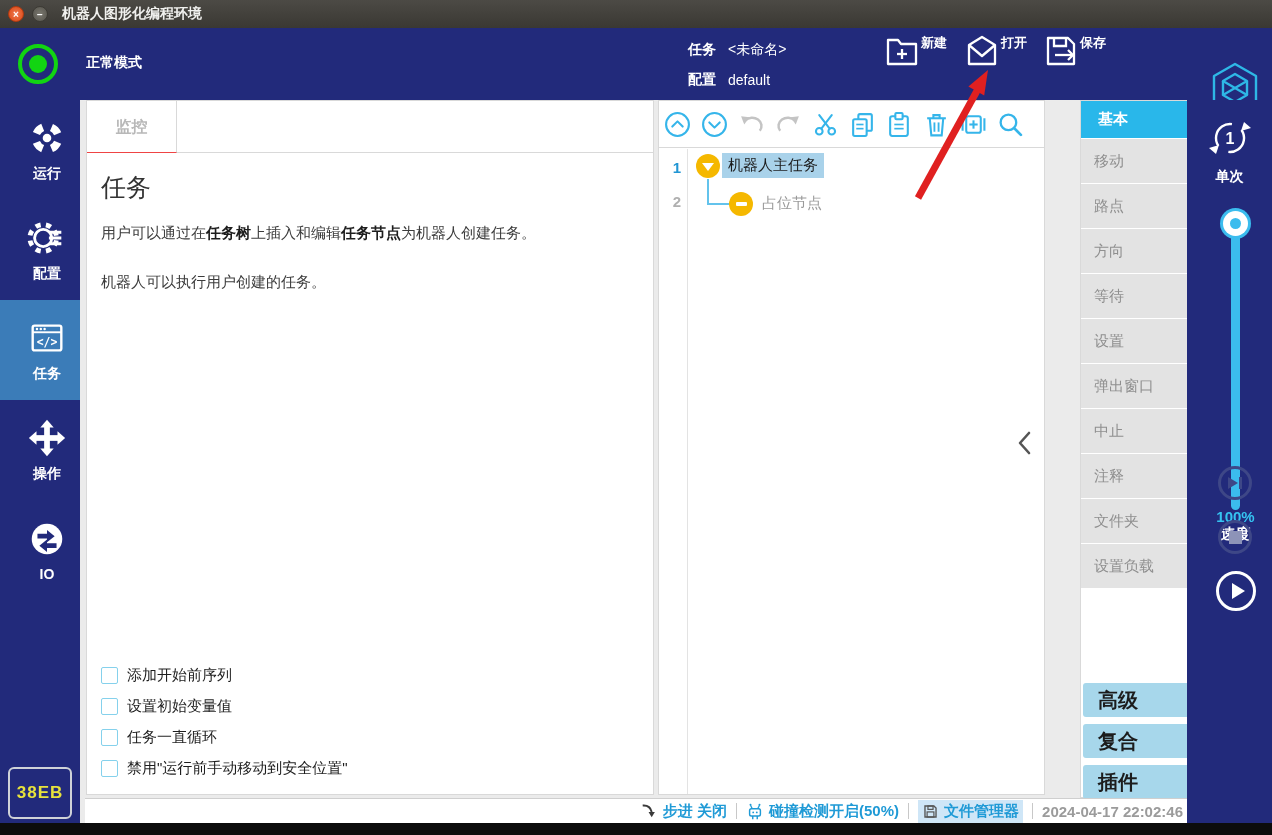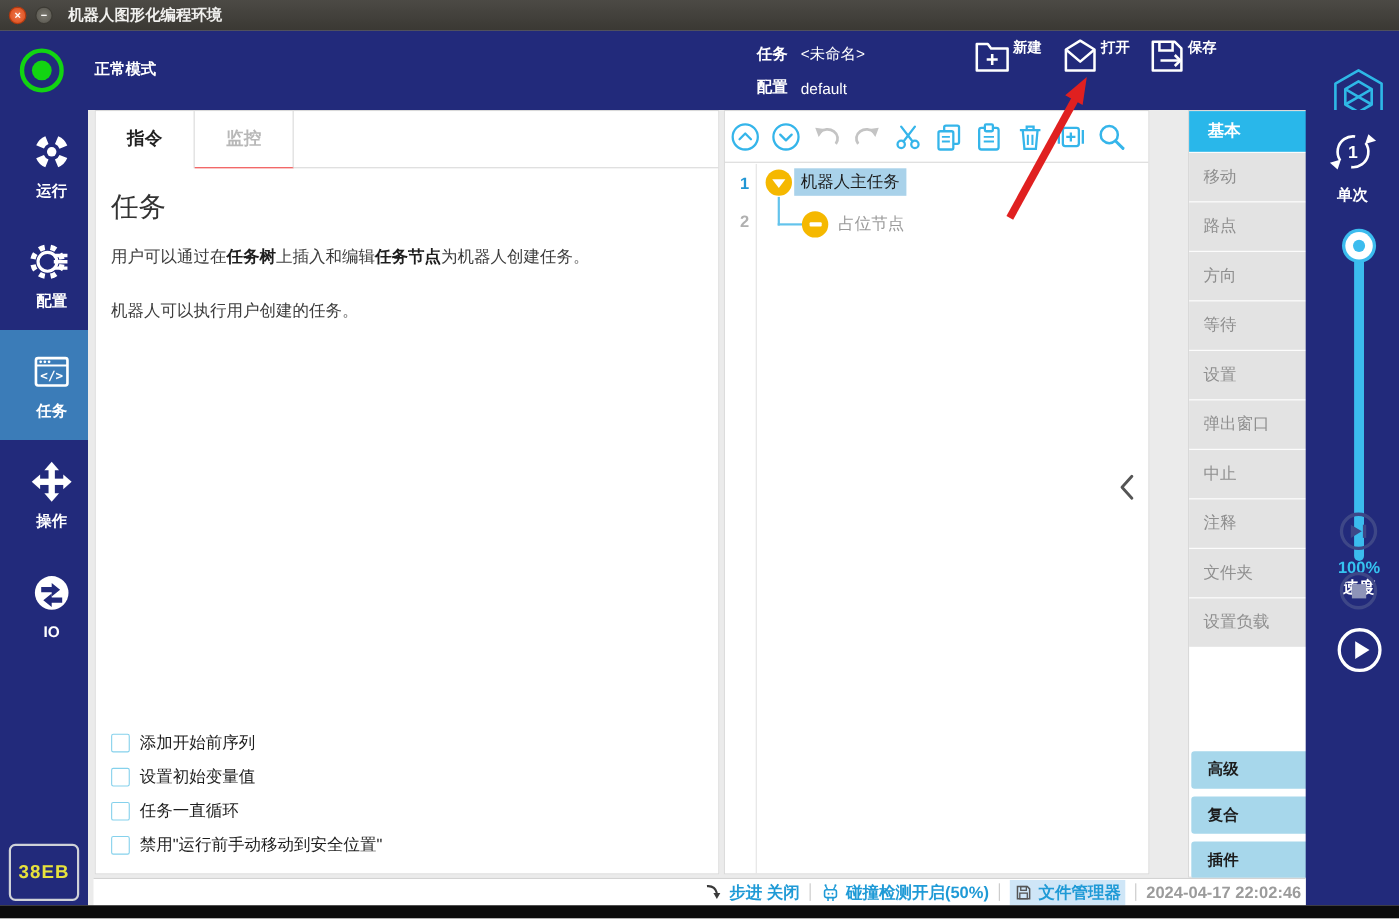--- a/index.html
+++ b/index.html
@@ -83,21 +83,21 @@
 
   
   .palette { position:absolute; left:1080px; top:100px; width:137px; height:698px; background:#fff;
     border:1px solid #d9d9d9; }
   .pal-header { height:37px; background:#29b7ea; color:#fff; font-size:15px; font-weight:bold;
     display:flex; align-items:center; padding:0 10px 0 17px; cursor:pointer; }
   .pal-header .sp { flex:1; }
   .pal-item { height:44px; margin-top:1px; background:#e3e3e3; color:#8f8f8f; font-size:15px;
     line-height:44px; padding-left:13px; cursor:pointer; }
   .pal-group { position:absolute; left:2px; width:131px; height:34px; background:#a7d7eb; border-radius:3px;
-    color:#1c1c1c; font-size:14px; font-weight:bold; display:flex; align-items:center;
+    color:#1c1c1c; font-size:20px; font-weight:bold; display:flex; align-items:center;
     padding:0 10px 0 15px; cursor:pointer; }
   .pal-group .sp { flex:1; }
 
   
   .rail { position:absolute; left:1187px; top:100px; width:85px; height:723px; background:#222a7b; }
   .once-wrap { position:absolute; left:0; top:14px; width:85px; text-align:center; cursor:pointer; }
   .once-cap { color:#fff; font-size:14px; font-weight:bold; margin-top:2px; }
   .slider-track { position:absolute; left:44px; top:122px; width:9px; height:288px; background:#3bbcee;
     border-radius:5px; cursor:pointer; }
   .slider-thumb { position:absolute; left:-8px; top:-11px; width:25px; height:25px; border-radius:50%;
@@ -236,21 +236,20 @@
       <path d="M12 16.5 h10 v-4 l8 6.5 -8 6.5 v-4 h-10 z" fill="#222a7b"></path>
       <path d="M32 31.5 h-10 v4 l-8 -6.5 8 -6.5 v4 h10 z" fill="#222a7b"></path>
     </svg>
     <div class="cap">IO</div>
   </div>
   <div class="badge">38EB</div>
 </div>
 
 <div class="main-panel">
   <div class="tabs">
-    <div class="tab active">指令</div>
     <div class="tab inactive">监控</div>
     <div class="tab-fill"></div>
   </div>
   <div class="main-body">
     <div class="main-h1">任务</div>
     <p class="main-p"><span>用户可以通过在</span><b>任务树</b><span>上插入和编辑</span><b>任务节点</b><span>为机器人创建任务。</span></p>
     <p class="main-p">机器人可以执行用户创建的任务。</p>
   </div>
   <div class="cb-block">
     <div class="cb-row">

